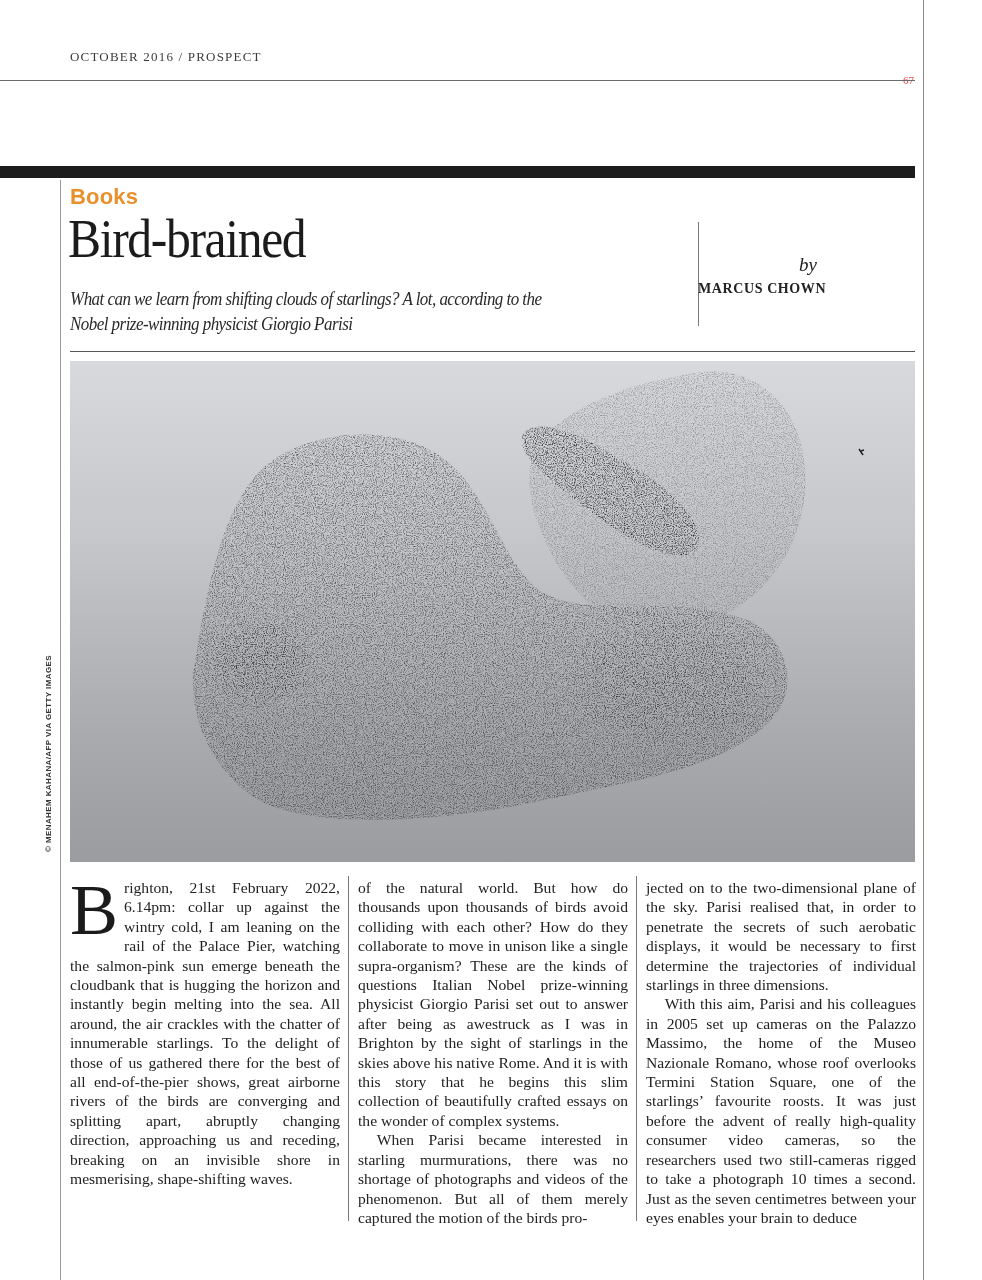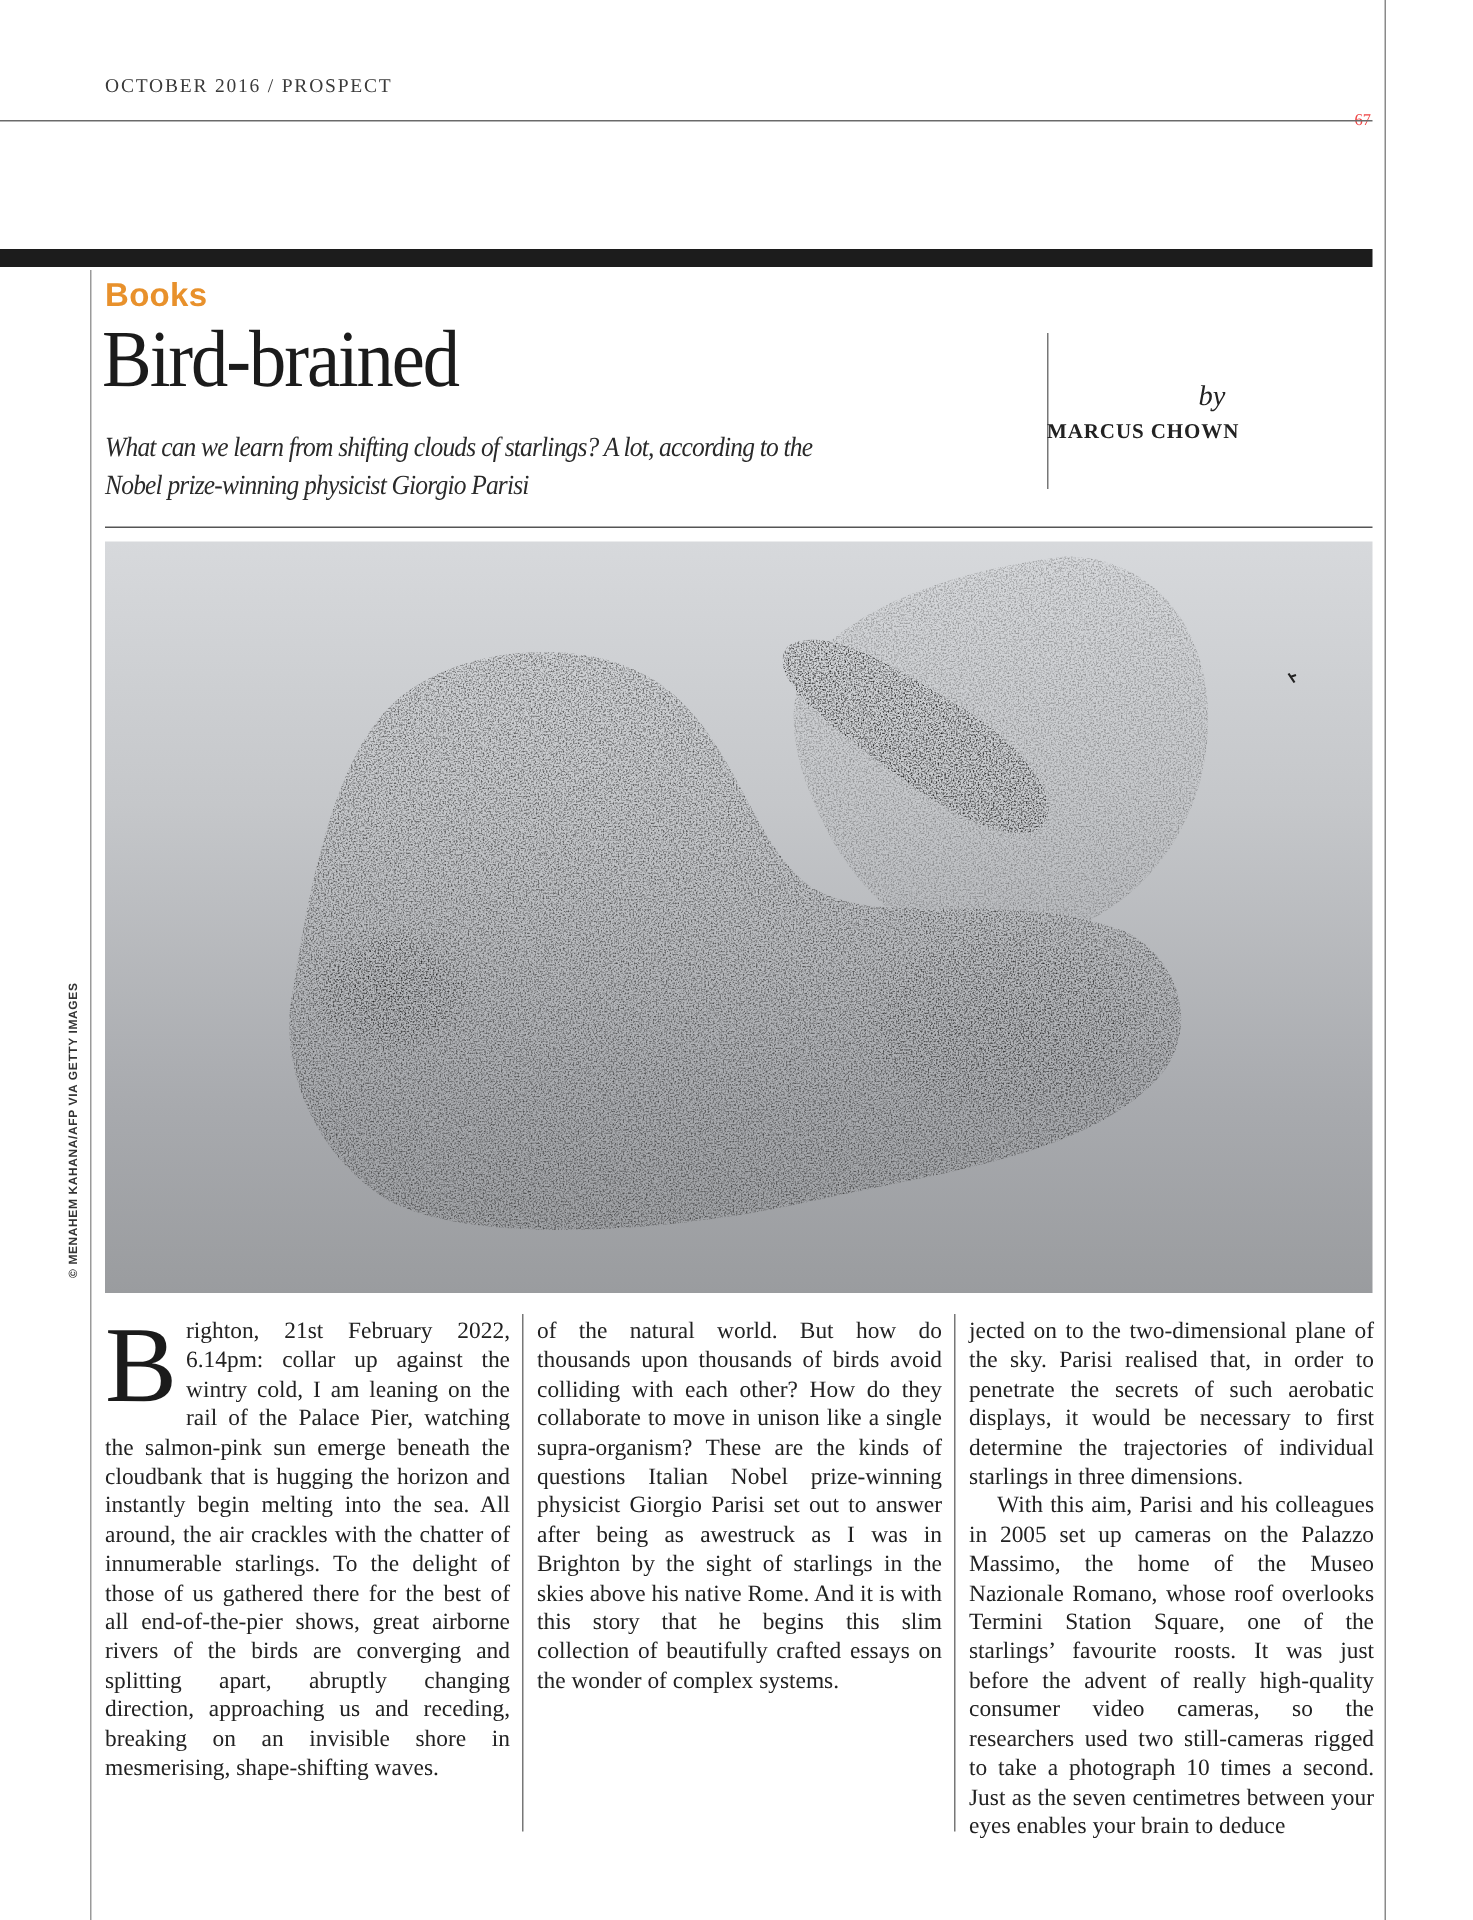--- a/index.html
+++ b/index.html
@@ -122,18 +122,19 @@
   </svg>
 </div>
 <div class="abs photo-credit">© MENAHEM KAHANA/AFP VIA GETTY IMAGES</div>
 
 <div class="abs col col1">
   <p><span class="dropcap">B</span><span>righton, 21st February 2022, 6.14pm: collar up against the wintry cold, I am leaning on the rail of the Palace Pier, watching the salmon-pink sun emerge beneath the cloudbank that is hugging the horizon and instantly begin melting into the sea. All around, the air crackles with the chatter of innumerable starlings. To the delight of those of us gathered there for the best of all end-of-the-pier shows, great airborne rivers of the birds are converging and splitting apart, abruptly changing direction, approaching us and receding, breaking on an invisible shore in mesmerising, shape-shifting waves.</span></p>
 </div>
 <div class="abs col-rule r1"></div>
 <div class="abs col col2">
   <p>of the natural world. But how do thousands upon thousands of birds avoid colliding with each other? How do they collaborate to move in unison like a single supra-organism? These are the kinds of questions Italian Nobel prize-winning physicist Giorgio Parisi set out to answer after being as awestruck as I was in Brighton by the sight of starlings in the skies above his native Rome. And it is with this story that he begins this slim collection of beautifully crafted essays on the wonder of complex systems.</p>
+  <p>When Parisi became interested in starling murmurations, there was no shortage of photographs and videos of the phenomenon. But all of them merely captured the motion of the birds pro-</p>
 </div>
 <div class="abs col-rule r2"></div>
 <div class="abs col col3">
   <p>jected on to the two-dimensional plane of the sky. Parisi realised that, in order to penetrate the secrets of such aerobatic displays, it would be necessary to first determine the trajectories of individual starlings in three dimensions.</p>
   <p>With this aim, Parisi and his colleagues in 2005 set up cameras on the Palazzo Massimo, the home of the Museo Nazionale Romano, whose roof overlooks Termini Station Square, one of the starlings’ favourite roosts. It was just before the advent of really high-quality consumer video cameras, so the researchers used two still-cameras rigged to take a photograph 10 times a second. Just as the seven centimetres between your eyes enables your brain to deduce</p>
 </div>
 
 </body></html>

